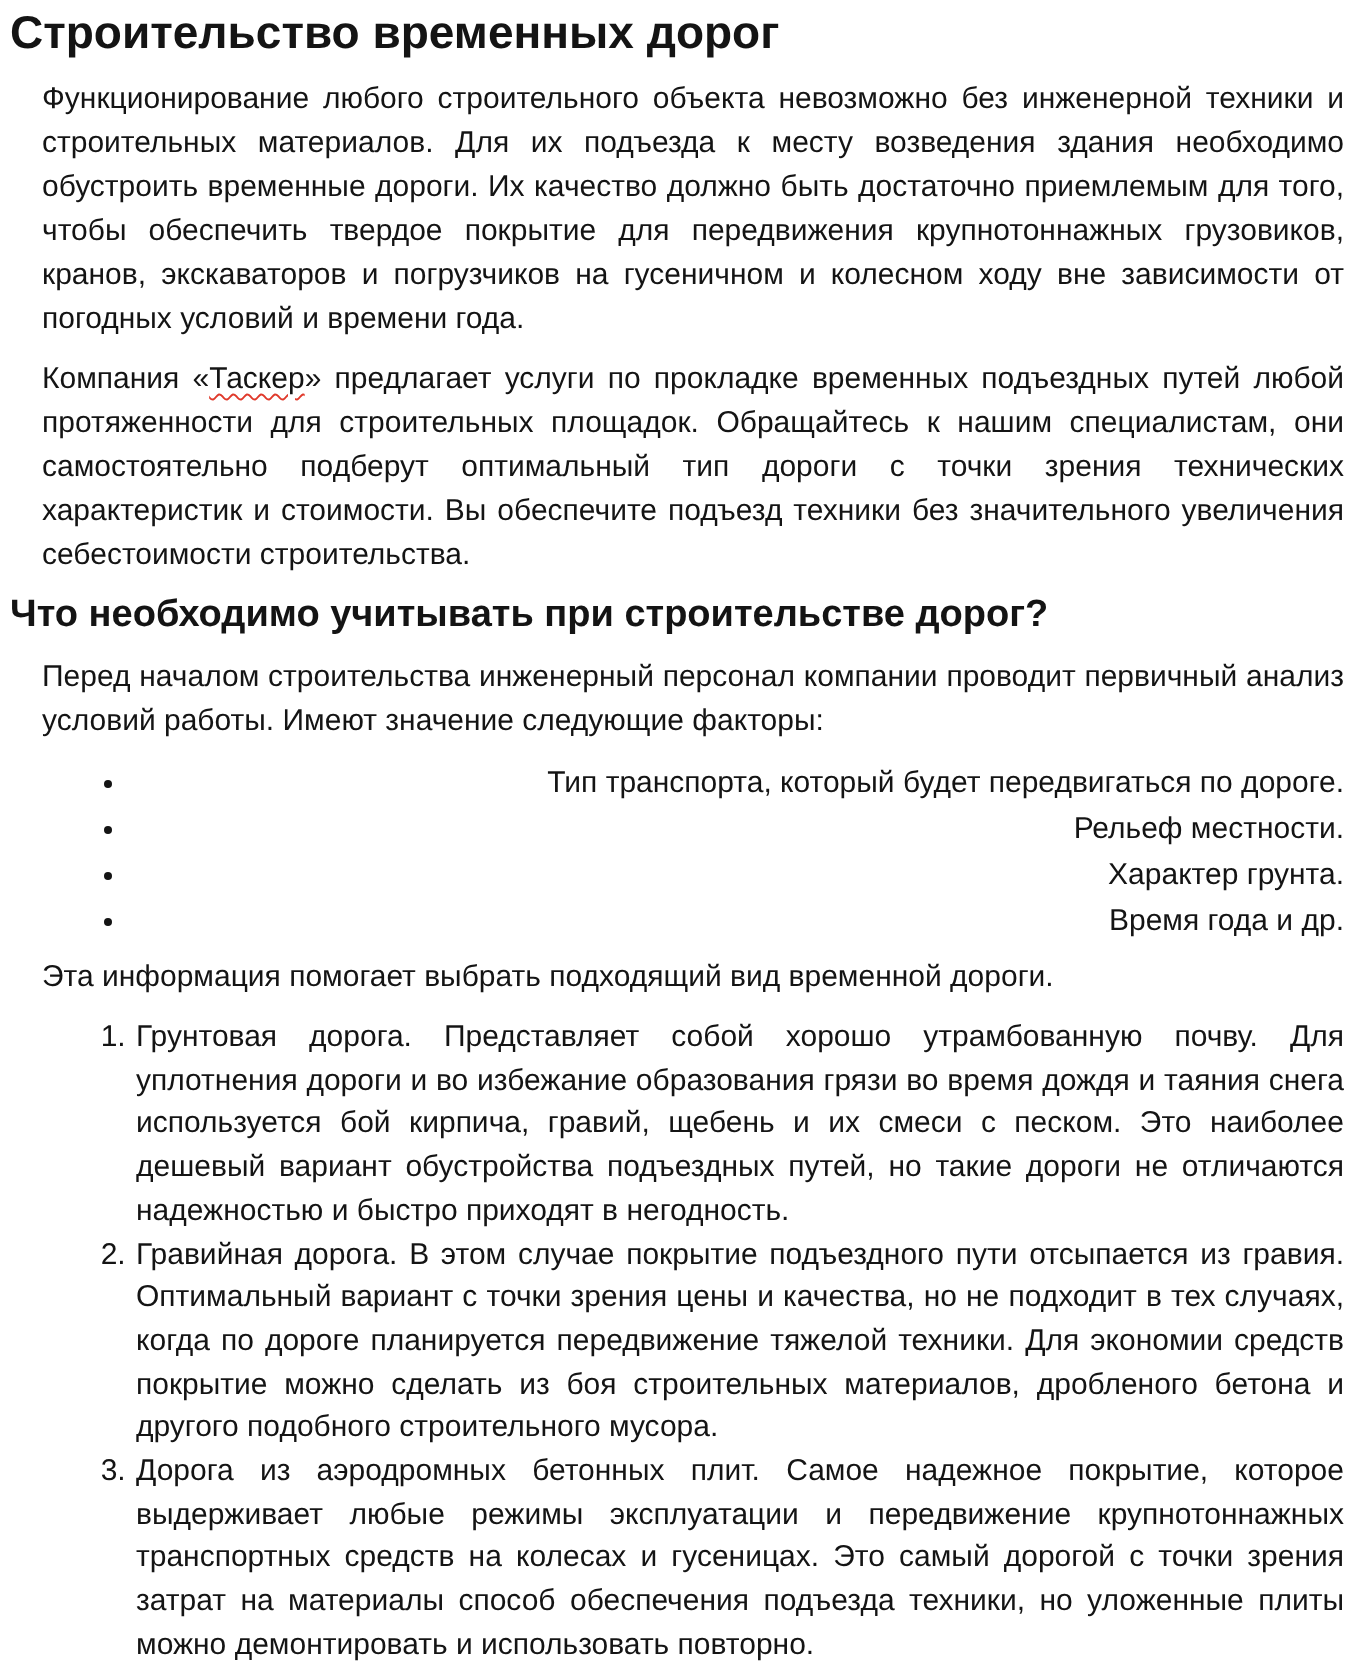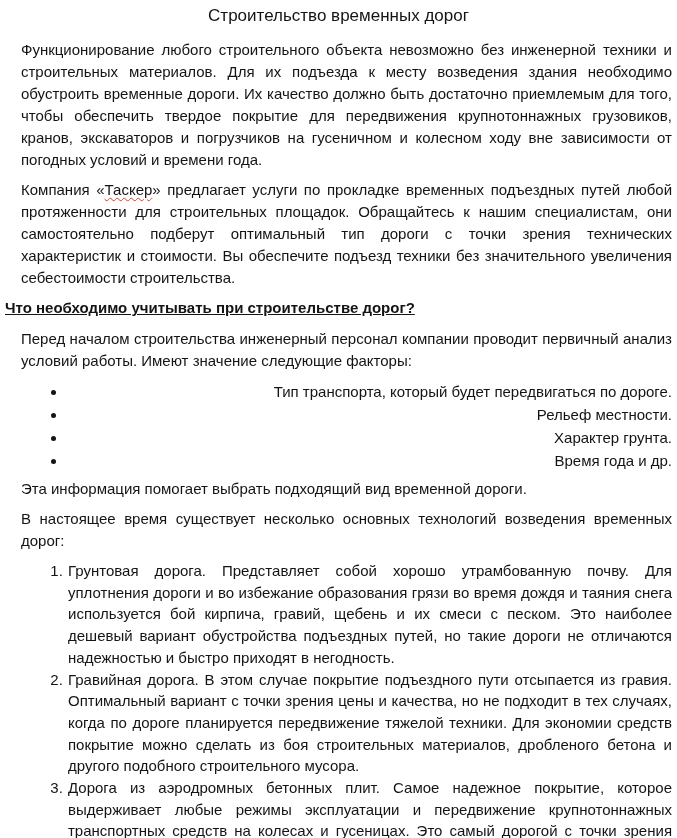--- a/index.html
+++ b/index.html
@@ -8,34 +8,33 @@
     height: 838px;
     overflow: hidden;
     box-sizing: border-box;
     padding: 2px 5px 0 5px;
     color: #141414;
     font-family: "Liberation Sans", sans-serif;
     font-size: 15px;
     line-height: 22px;
   }
   .doc-title {
-    font-size: 17px;
-    font-weight: normal;
-    text-align: center;
+    font-size: 23px;
+    font-weight: bold;
+    text-align: left;
     line-height: 24px;
     margin: 2px 0 11px 0;
   }
   p {
     margin: 0 0 8px 16px;
     text-align: justify;
   }
   h2 {
-    font-size: 15px;
+    font-size: 19px;
     font-weight: bold;
-    text-decoration: underline;
     line-height: 22px;
     margin: 2px 0 9px 0;
   }
   ul.factors {
     margin: 0 0 6px 0;
     padding: 0 0 0 62px;
     list-style: disc outside;
   }
   ul.factors li {
     line-height: 23px;
@@ -77,21 +76,20 @@
   <ul class="factors">
     <li>Тип транспорта, который будет передвигаться по дороге.</li>
     <li>Рельеф местности.</li>
     <li>Характер грунта.</li>
     <li>Время года и др.</li>
   </ul>
 
   <p>Эта информация помогает выбрать подходящий вид временной дороги.</p>
 
 
-  <p>В настоящее время существует несколько основных технологий возведения временных дорог:</p>
 
   <ol class="roads">
     <li>Грунтовая дорога. Представляет собой хорошо утрамбованную почву. Для уплотнения дороги и во избежание образования грязи во время дождя и таяния снега используется бой кирпича, гравий, щебень и их смеси с песком. Это наиболее дешевый вариант обустройства подъездных путей, но такие дороги не отличаются надежностью и быстро приходят в негодность.</li>
     <li>Гравийная дорога. В этом случае покрытие подъездного пути отсыпается из гравия. Оптимальный вариант с точки зрения цены и качества, но не подходит в тех случаях, когда по дороге планируется передвижение тяжелой техники. Для экономии средств покрытие можно сделать из боя строительных материалов, дробленого бетона и другого подобного строительного мусора.</li>
     <li>Дорога из аэродромных бетонных плит. Самое надежное покрытие, которое выдерживает любые режимы эксплуатации и передвижение крупнотоннажных транспортных средств на колесах и гусеницах. Это самый дорогой с точки зрения затрат на материалы способ обеспечения подъезда техники, но уложенные плиты можно демонтировать и использовать повторно.</li>
   </ol>
 
 </main>
 
 </body></html>

